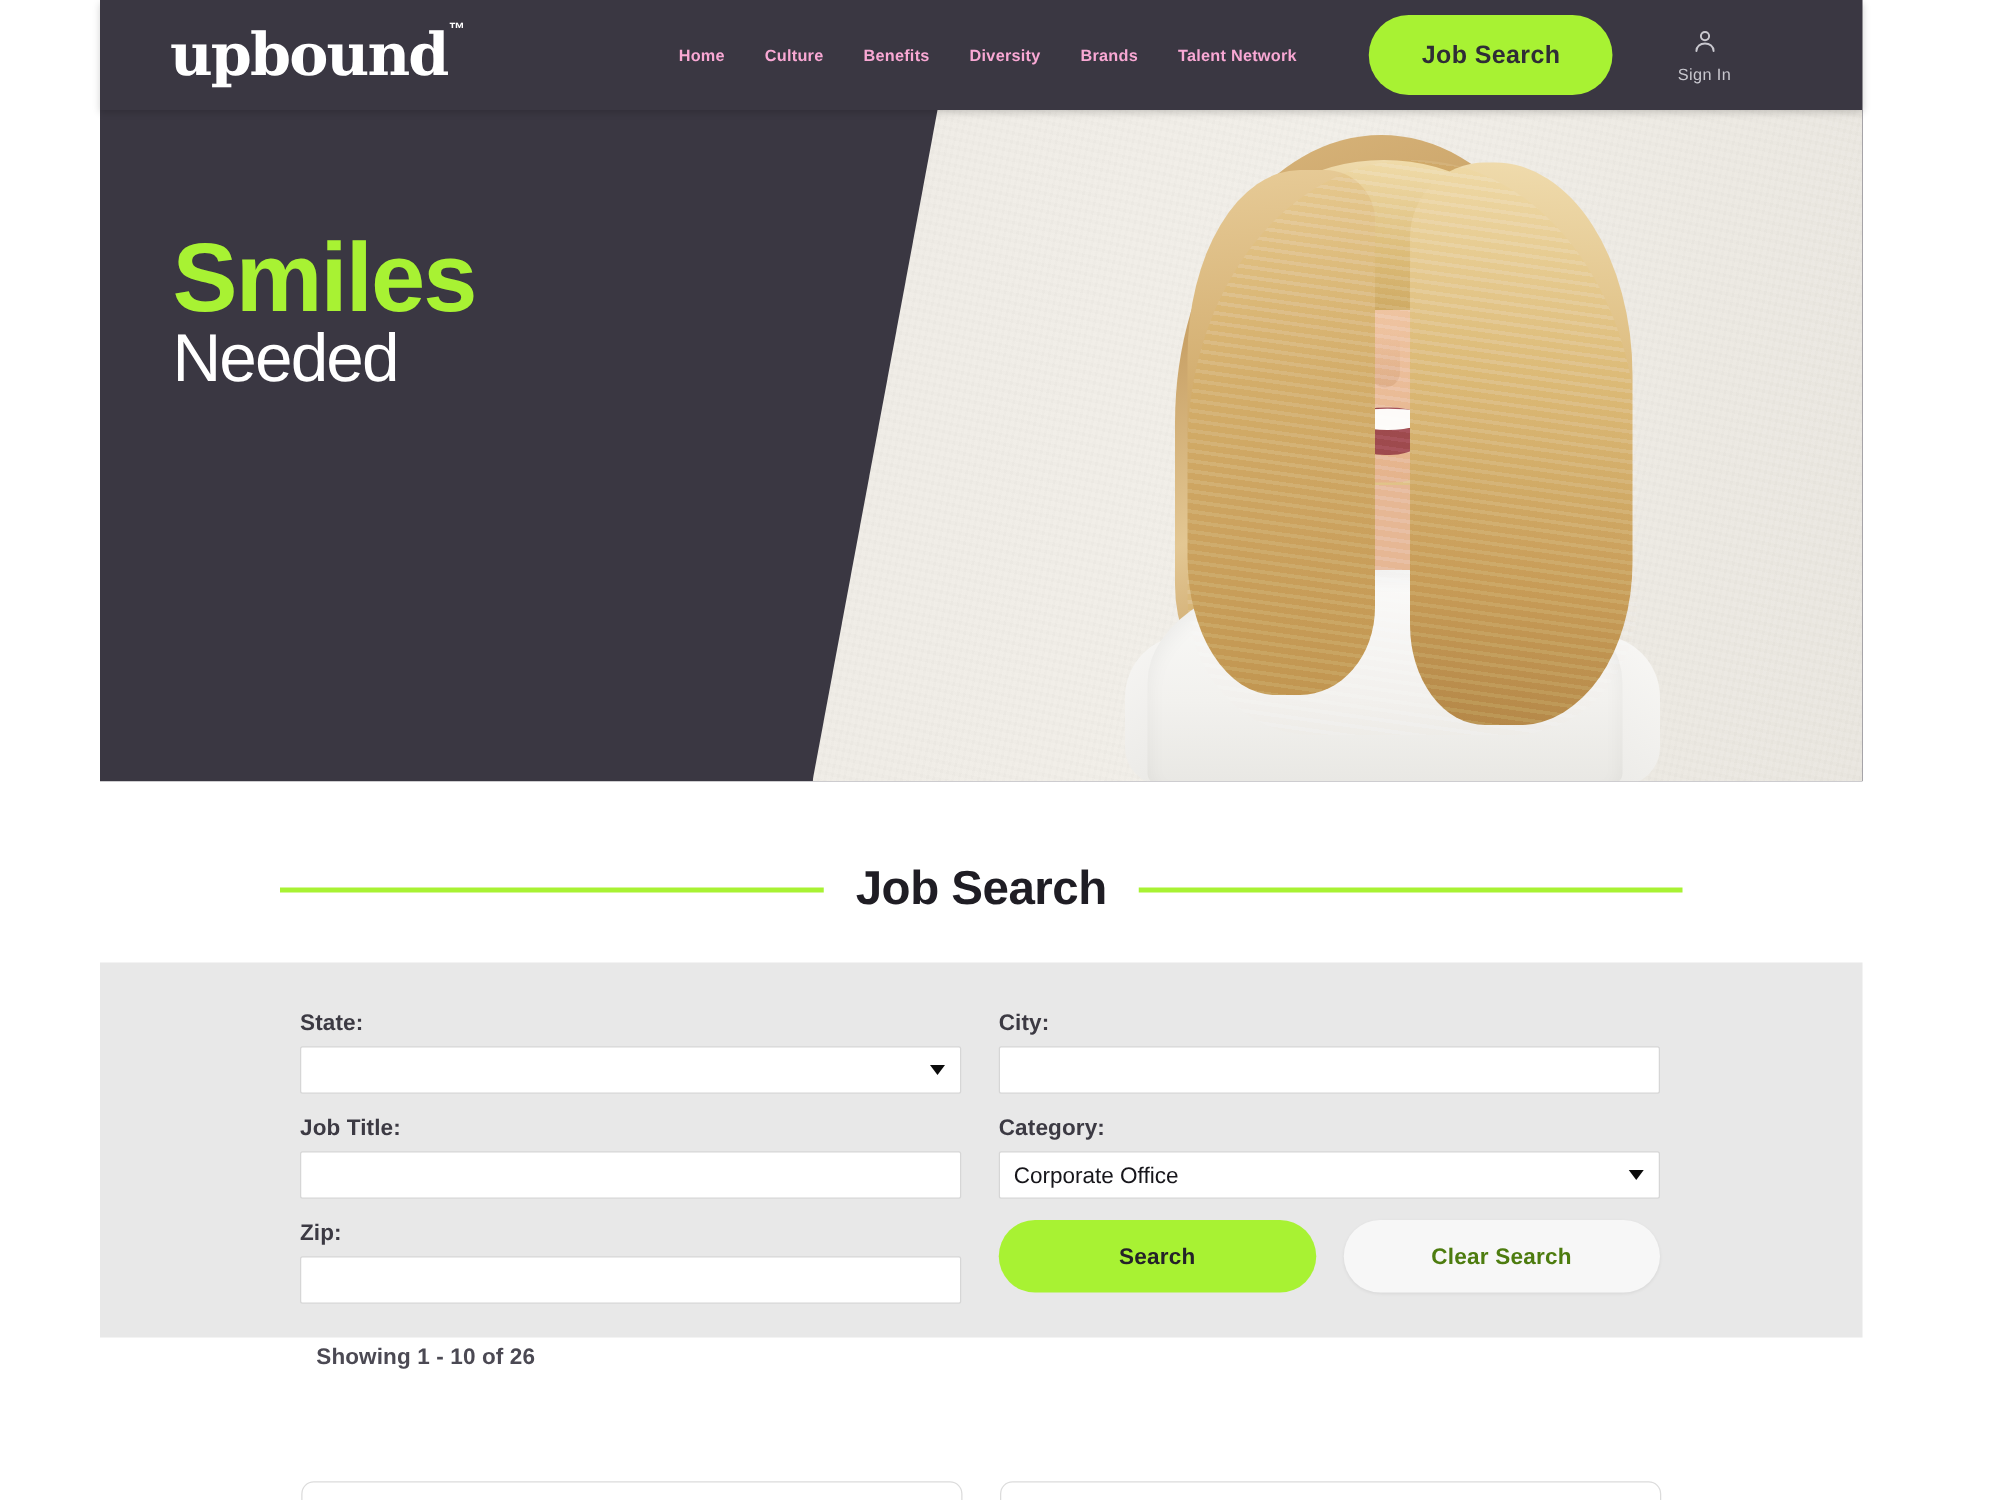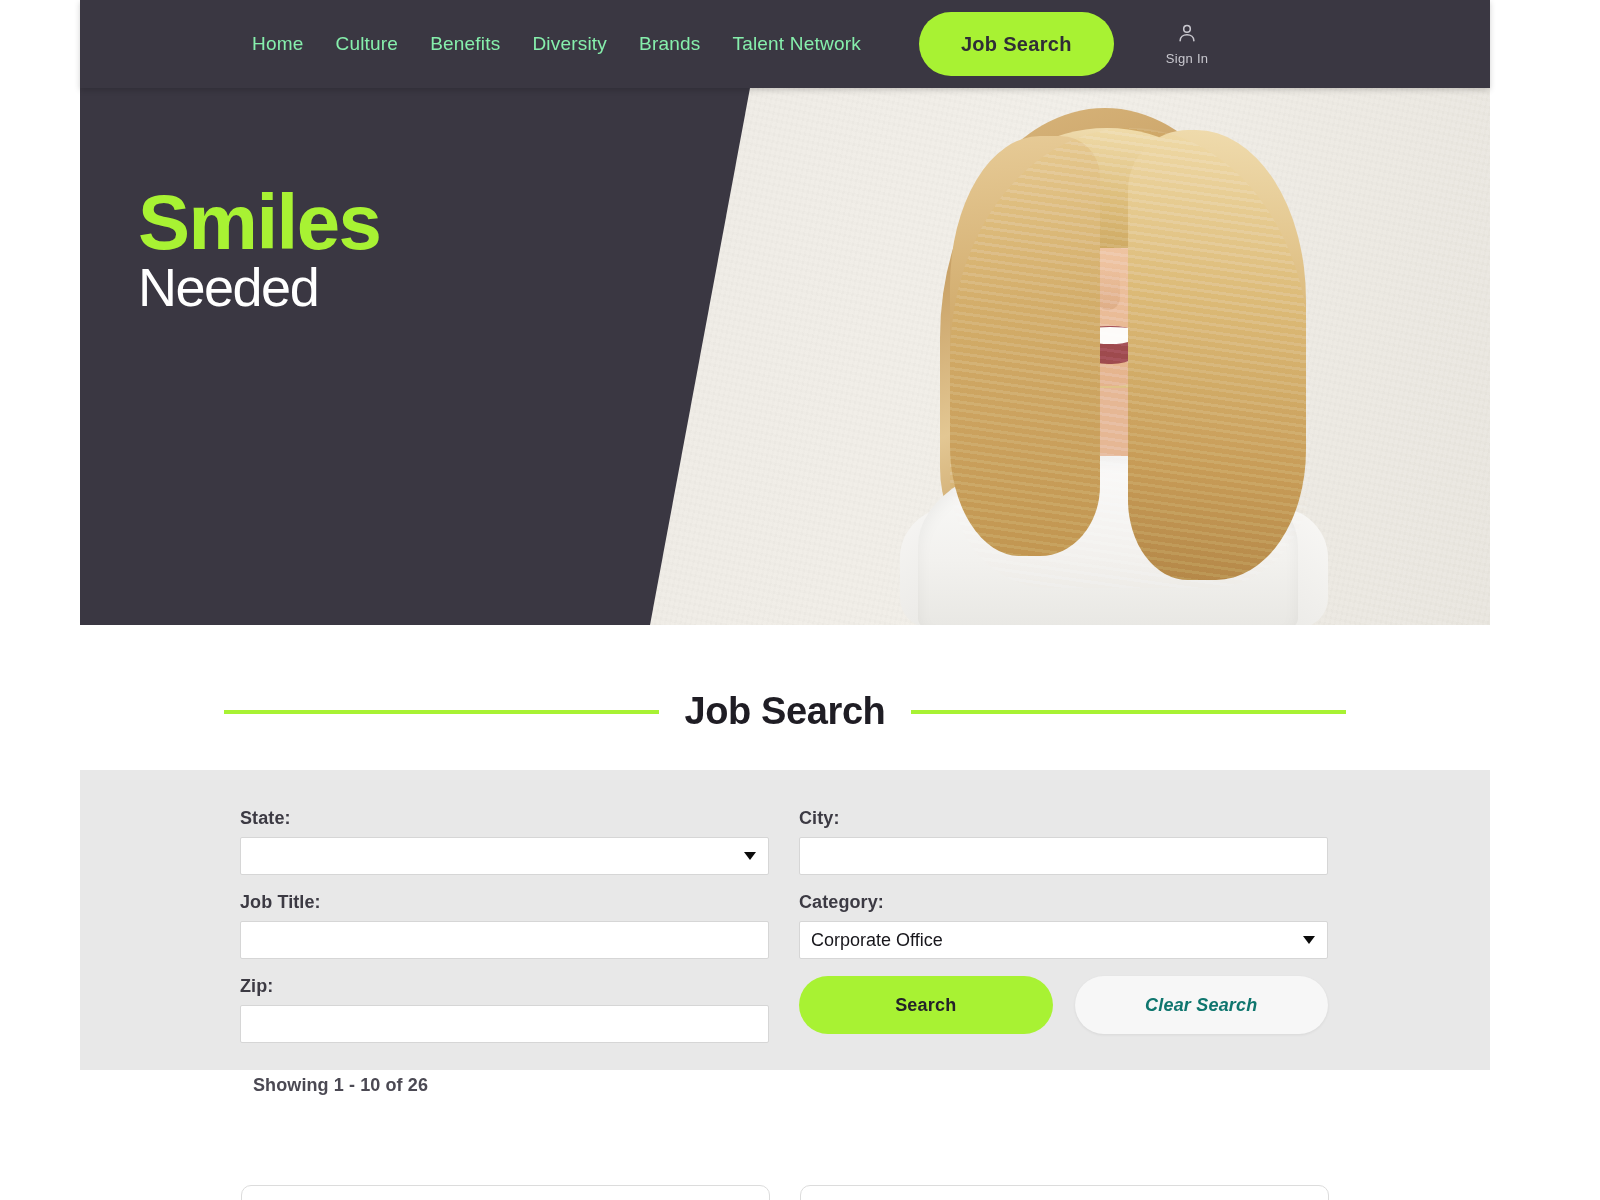--- a/index.html
+++ b/index.html
@@ -53,25 +53,26 @@
     letter-spacing: 0;
   }
 
   .nav {
     display: flex;
     align-items: center;
     gap: 32px;
     margin-left: 172px;
   }
   .nav a {
-    color: #86efac;
-    font-size: 19px;
+    color: #f9a8d4;
+    font-size: 13px;
     text-decoration: none;
     letter-spacing: 0.2px;
     white-space: nowrap;
+    font-weight: bold;
   }
 
   .job-search-btn {
     margin-left: 58px;
     background: #a8f233;
     color: #2f2d36;
     border: none;
     border-radius: 40px;
     padding: 0 42px;
     height: 64px;
@@ -345,23 +346,22 @@
     letter-spacing: 0.2px;
   }
   .btn-search {
     width: 255px;
     background: #a8f233;
     color: #242229;
   }
   .btn-clear {
     width: 255px;
     background: #f7f7f7;
-    color: #0f766e;
+    color: #4d7c0f;
     box-shadow: 0 1px 3px rgba(0,0,0,0.07);
-    font-style: italic;
   }
 
   
   .results-count {
     position: absolute;
     left: 253px;
     top: 1075px;
     font-size: 18px;
     font-weight: bold;
     color: #4b4953;
@@ -382,20 +382,23 @@
     border: 1px solid #dcdcdc;
     border-radius: 10px;
   }
 </style>
 </head>
 <body>
 
 <div class="page">
 
   <header class="header">
+    <div class="logo">
+      <span>upbound</span><span class="logo-tm">™</span>
+    </div>
 
     <nav class="nav">
       <a href="#">Home</a>
       <a href="#">Culture</a>
       <a href="#">Benefits</a>
       <a href="#">Diversity</a>
       <a href="#">Brands</a>
       <a href="#">Talent Network</a>
     </nav>
 

